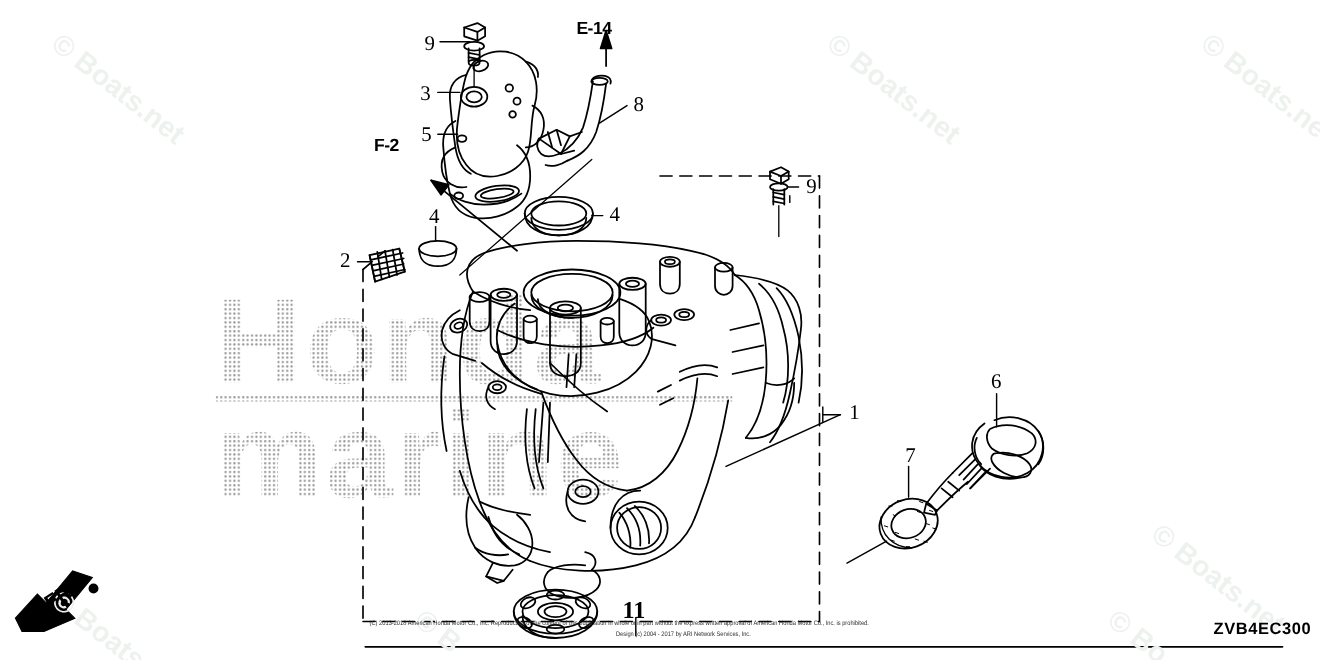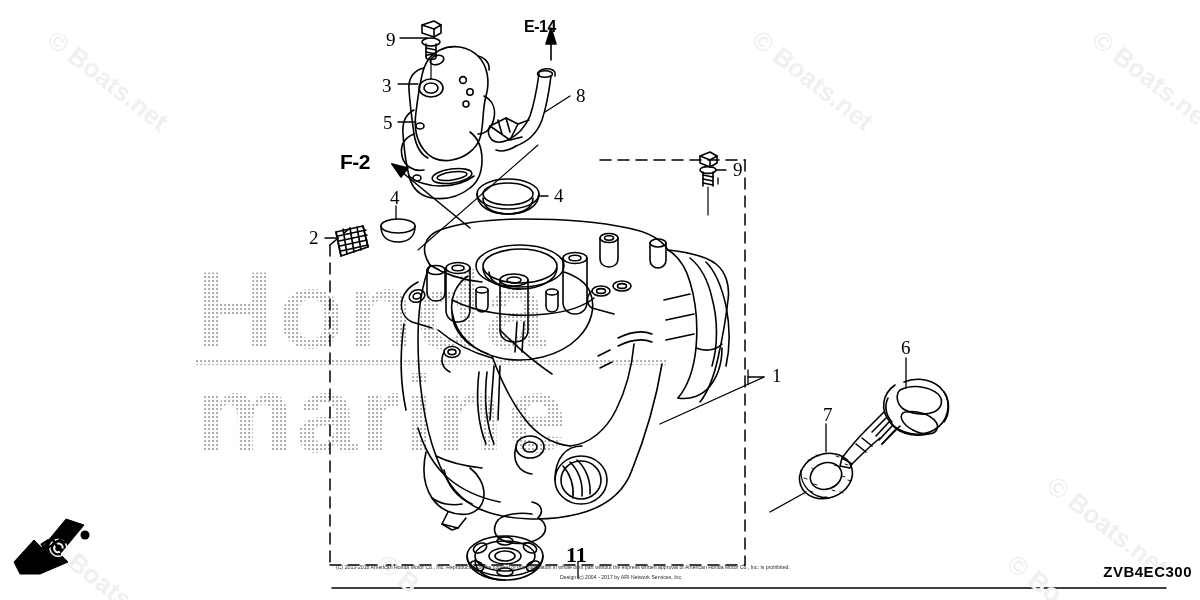--- a/index.html
+++ b/index.html
@@ -388,21 +388,21 @@
   <div class="callout" style="left:309px;top:228px;">2</div>
   <div class="callout" style="left:390px;top:188px;">4</div>
   <div class="callout" style="left:554px;top:186px;">4</div>
   <div class="callout" style="left:733px;top:160px;">9</div>
   <div class="callout" style="left:772px;top:366px;">1</div>
   <div class="callout" style="left:901px;top:338px;">6</div>
   <div class="callout" style="left:823px;top:405px;">7</div>
   <div class="callout" style="left:566px;top:544px;font-size:22px;font-weight:bold;">11</div>
 
   <div class="refbold" style="left:524px;top:6px;font-size:16px;margin-top:12px;">E-14</div>
-  <div class="refbold" style="left:340px;top:150px;font-size:21px;">F-2</div>
+  <div class="refbold" style="left:340px;top:124px;font-size:16px;">F-2</div>
 
   <div class="frlabel" style="left:49px;top:538px;">FR.</div>
 
   <div class="copy" style="left:336px;top:562px;">(C) 2013-2018 American Honda Motor Co., Inc. Reproduction of the content of this publication in whole or in part without the express written approval of American Honda Motor Co., Inc. is prohibited.</div>
   <div class="copy" style="left:560px;top:572px;">Design (c) 2004 - 2017 by ARI Network Services, Inc.</div>
 
   <div class="diagcode">ZVB4EC300</div>
 
 </div>
 

